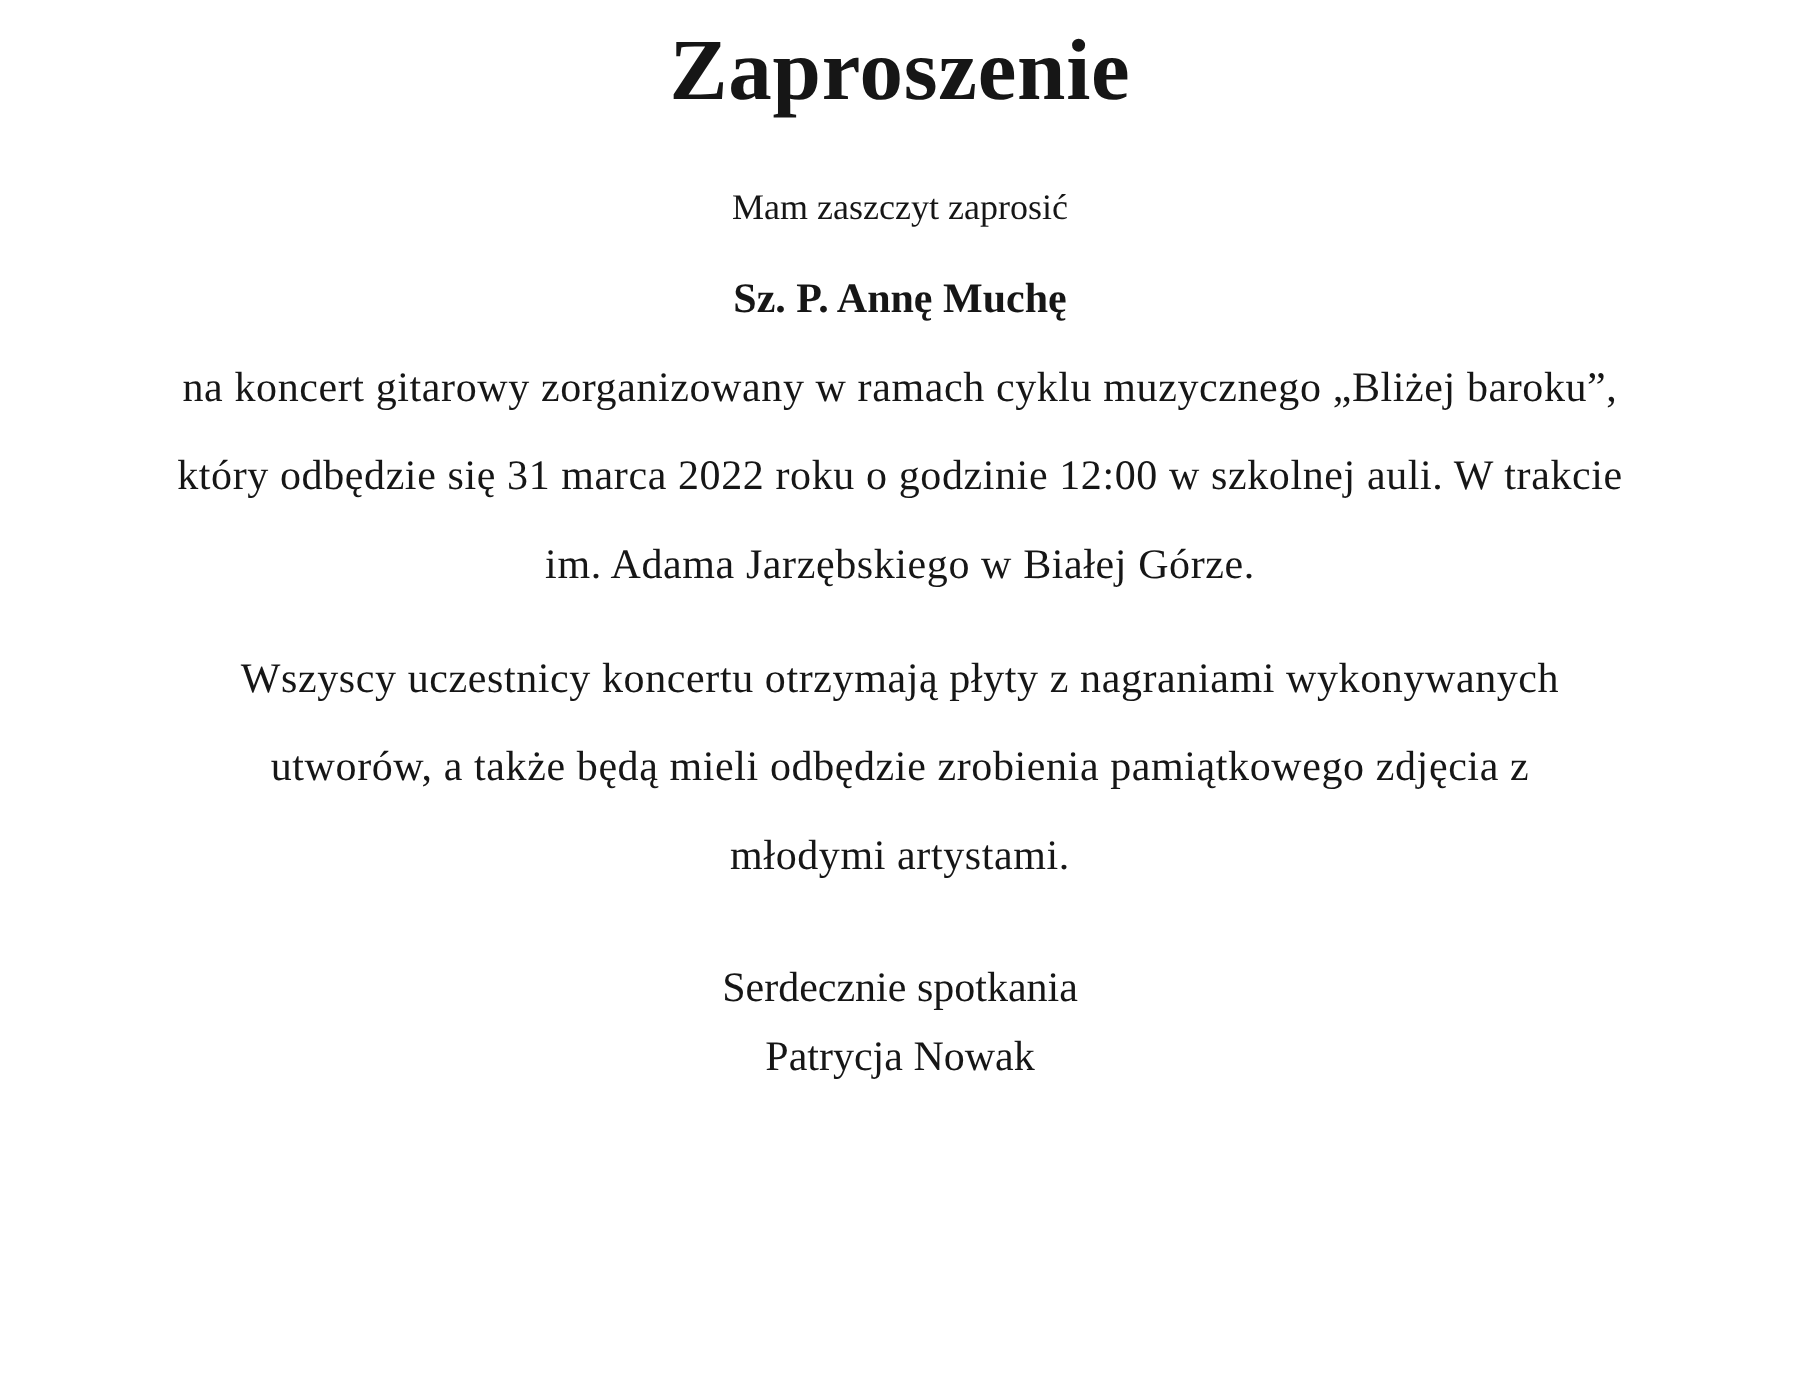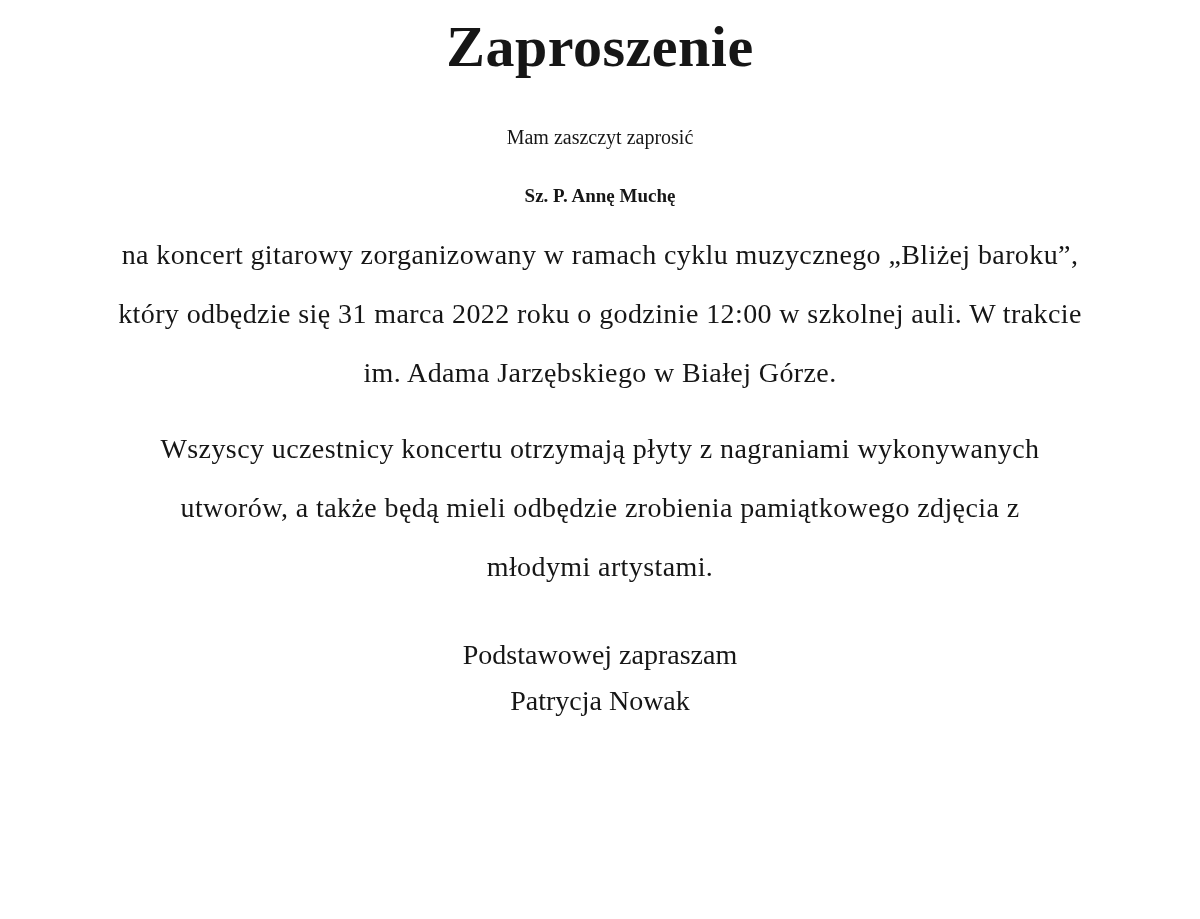--- a/index.html
+++ b/index.html
@@ -20,28 +20,28 @@
     padding-top: 14px;
   }
   .doc-title {
     font-size: 58px;
     font-weight: 700;
     line-height: 1.15;
     margin: 0;
     letter-spacing: 0.5px;
   }
   .intro-line {
-    font-size: 20px;
+    font-size: 24px;
     font-weight: 400;
     margin: 44px 0 0 0;
     line-height: 1.2;
   }
   .recipient-block {
     margin-top: 24px;
-    font-size: 19px;
+    font-size: 28px;
     font-weight: 700;
     line-height: 46px;
   }
   .body-paragraph {
     font-size: 28px;
     font-weight: 400;
     line-height: 59px;
     letter-spacing: 0.4px;
     margin: 17px;
   }
@@ -75,17 +75,17 @@
     <div class="line">im. Adama Jarzębskiego w Białej Górze.</div>
   </div>
 
   <div class="body-paragraph">
     <div class="line">Wszyscy uczestnicy koncertu otrzymają płyty z nagraniami wykonywanych</div>
     <div class="line">utworów, a także będą mieli odbędzie zrobienia pamiątkowego zdjęcia z</div>
     <div class="line">młodymi artystami.</div>
   </div>
 
   <div class="closing-block">
-    <div class="line">Podstawowej zapraszam</div>
+    <div class="line">Serdecznie spotkania</div>
     <div class="line">Patrycja Nowak</div>
   </div>
 
 </div>
 
 </body></html>

